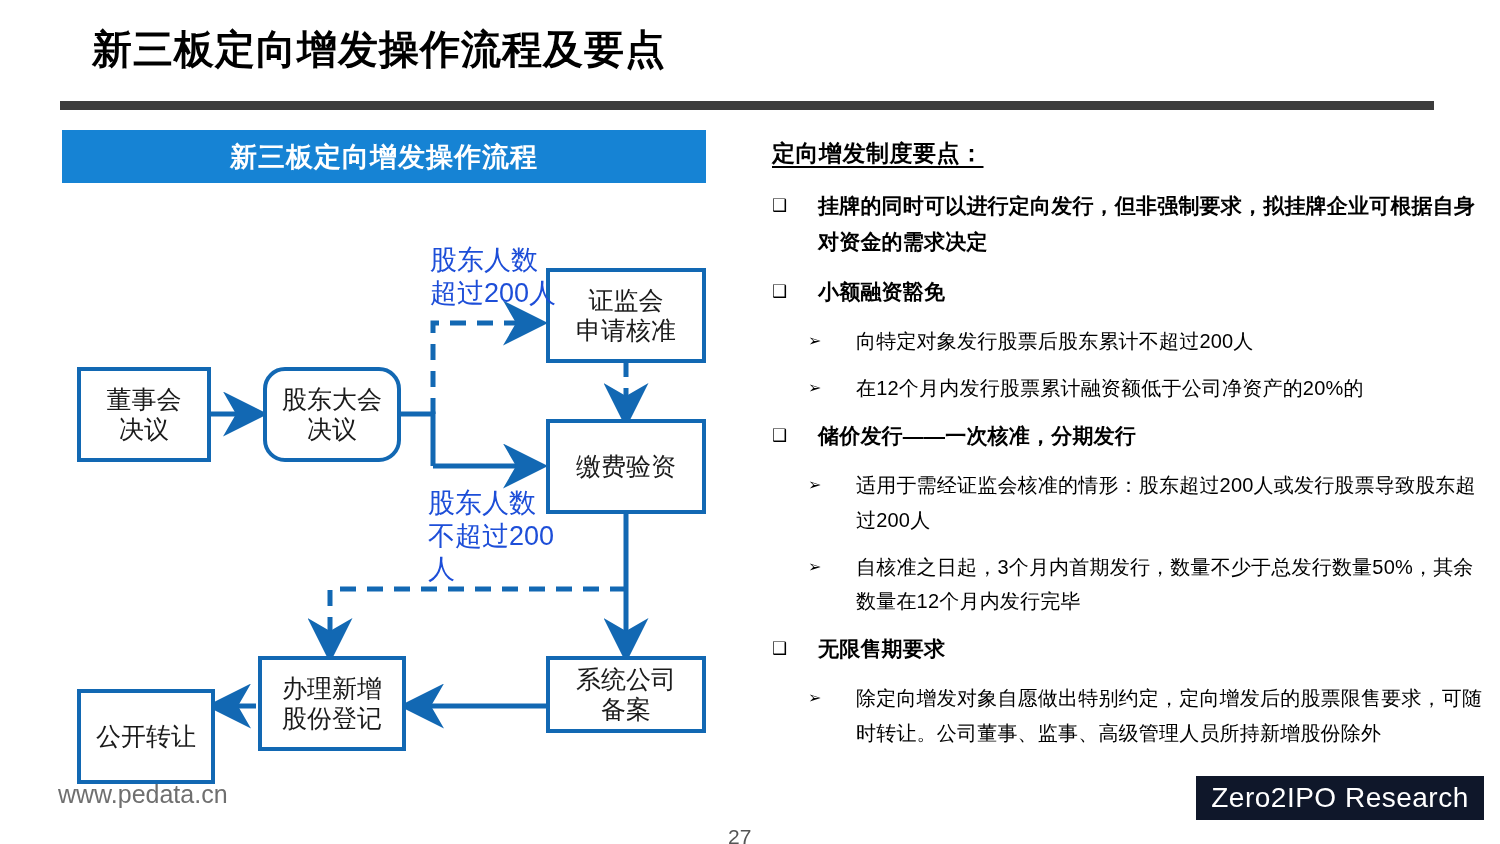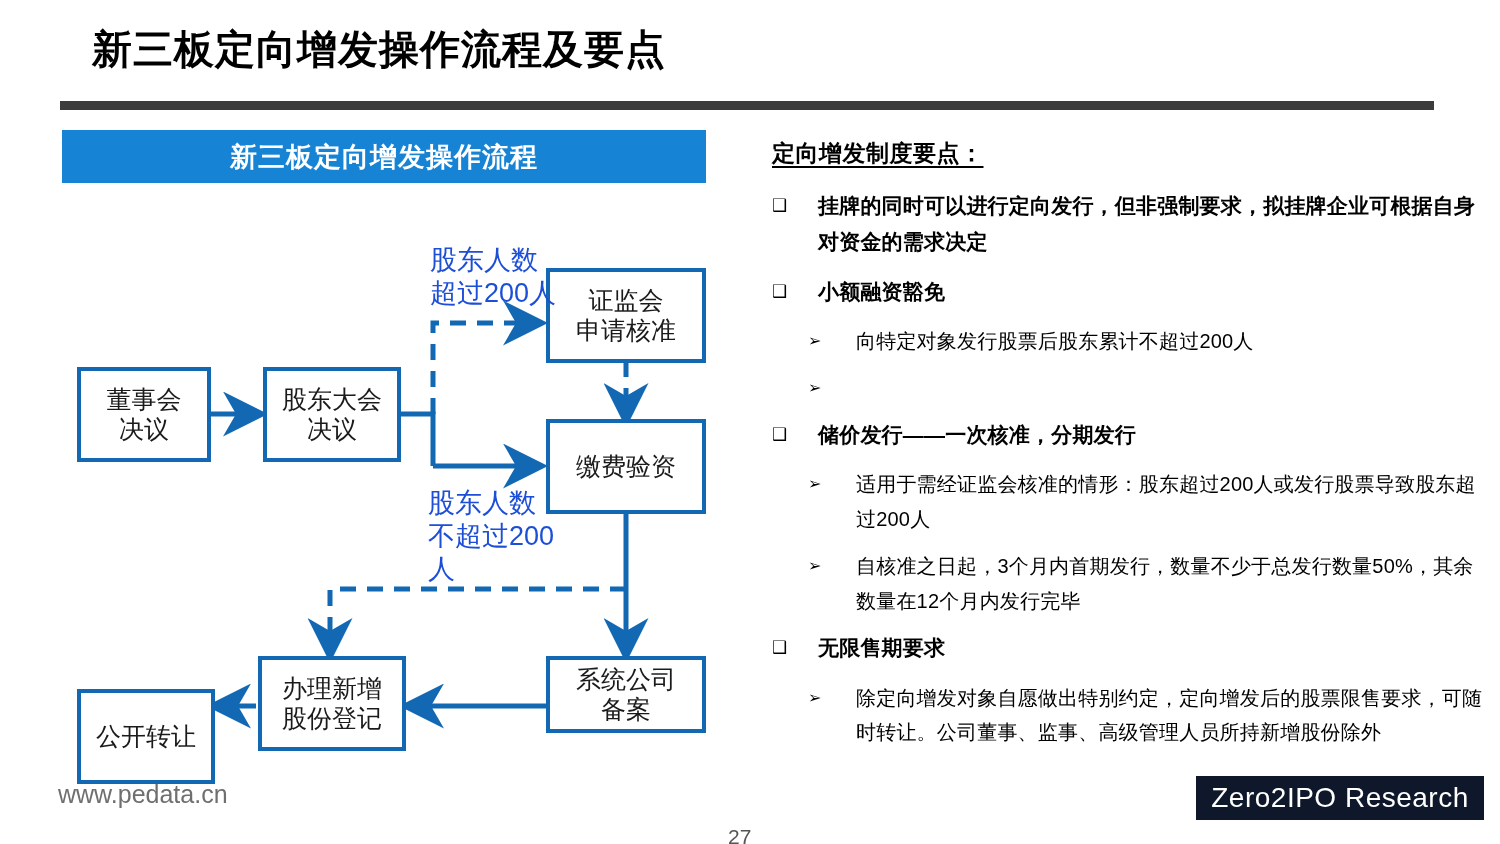--- a/index.html
+++ b/index.html
@@ -210,21 +210,21 @@
 
       <line x1="256" y1="706" x2="216" y2="706" marker-end="url(#arw)"></line>
 
       <path d="M626,589 L330,589 L330,653" stroke-dasharray="16,11" marker-end="url(#arw)"></path>
     </g>
   </svg>
 
   <div class="node" style="left:77px;  top:367px;  width:134px; height:95px;">董事会
 决议</div>
 
-  <div class="node" style="left:263px; top:367px; width:138px; height:95px;">股东大会
+  <div class="node" style="left:263px; top:367px; width:138px; height:95px;border-radius:22px;">股东大会
 决议</div>
 
   <div class="node" style="left:546px; top:268px; width:160px; height:95px;">证监会
 申请核准</div>
 
   <div class="node" style="left:546px; top:419px; width:160px; height:95px;text-align:right;">缴费验资</div>
 
   <div class="node" style="left:546px; top:656px; width:160px; height:77px;">系统公司
 备案</div>
 
@@ -254,20 +254,21 @@
     <span class="btext">小额融资豁免</span>
   </div>
 
   <div class="bullet-l2">
     <span class="marker">➢</span>
     <span class="btext">向特定对象发行股票后股东累计不超过200人</span>
   </div>
 
   <div class="bullet-l2">
     <span class="marker">➢</span>
+    <span class="btext">在12个月内发行股票累计融资额低于公司净资产的20%的</span>
   </div>
 
   <div class="bullet-l1">
     <span class="marker">❑</span>
     <span class="btext">储价发行——一次核准，分期发行</span>
   </div>
 
   <div class="bullet-l2">
     <span class="marker">➢</span>
     <span class="btext">适用于需经证监会核准的情形：股东超过200人或发行股票导致股东超过200人</span>

